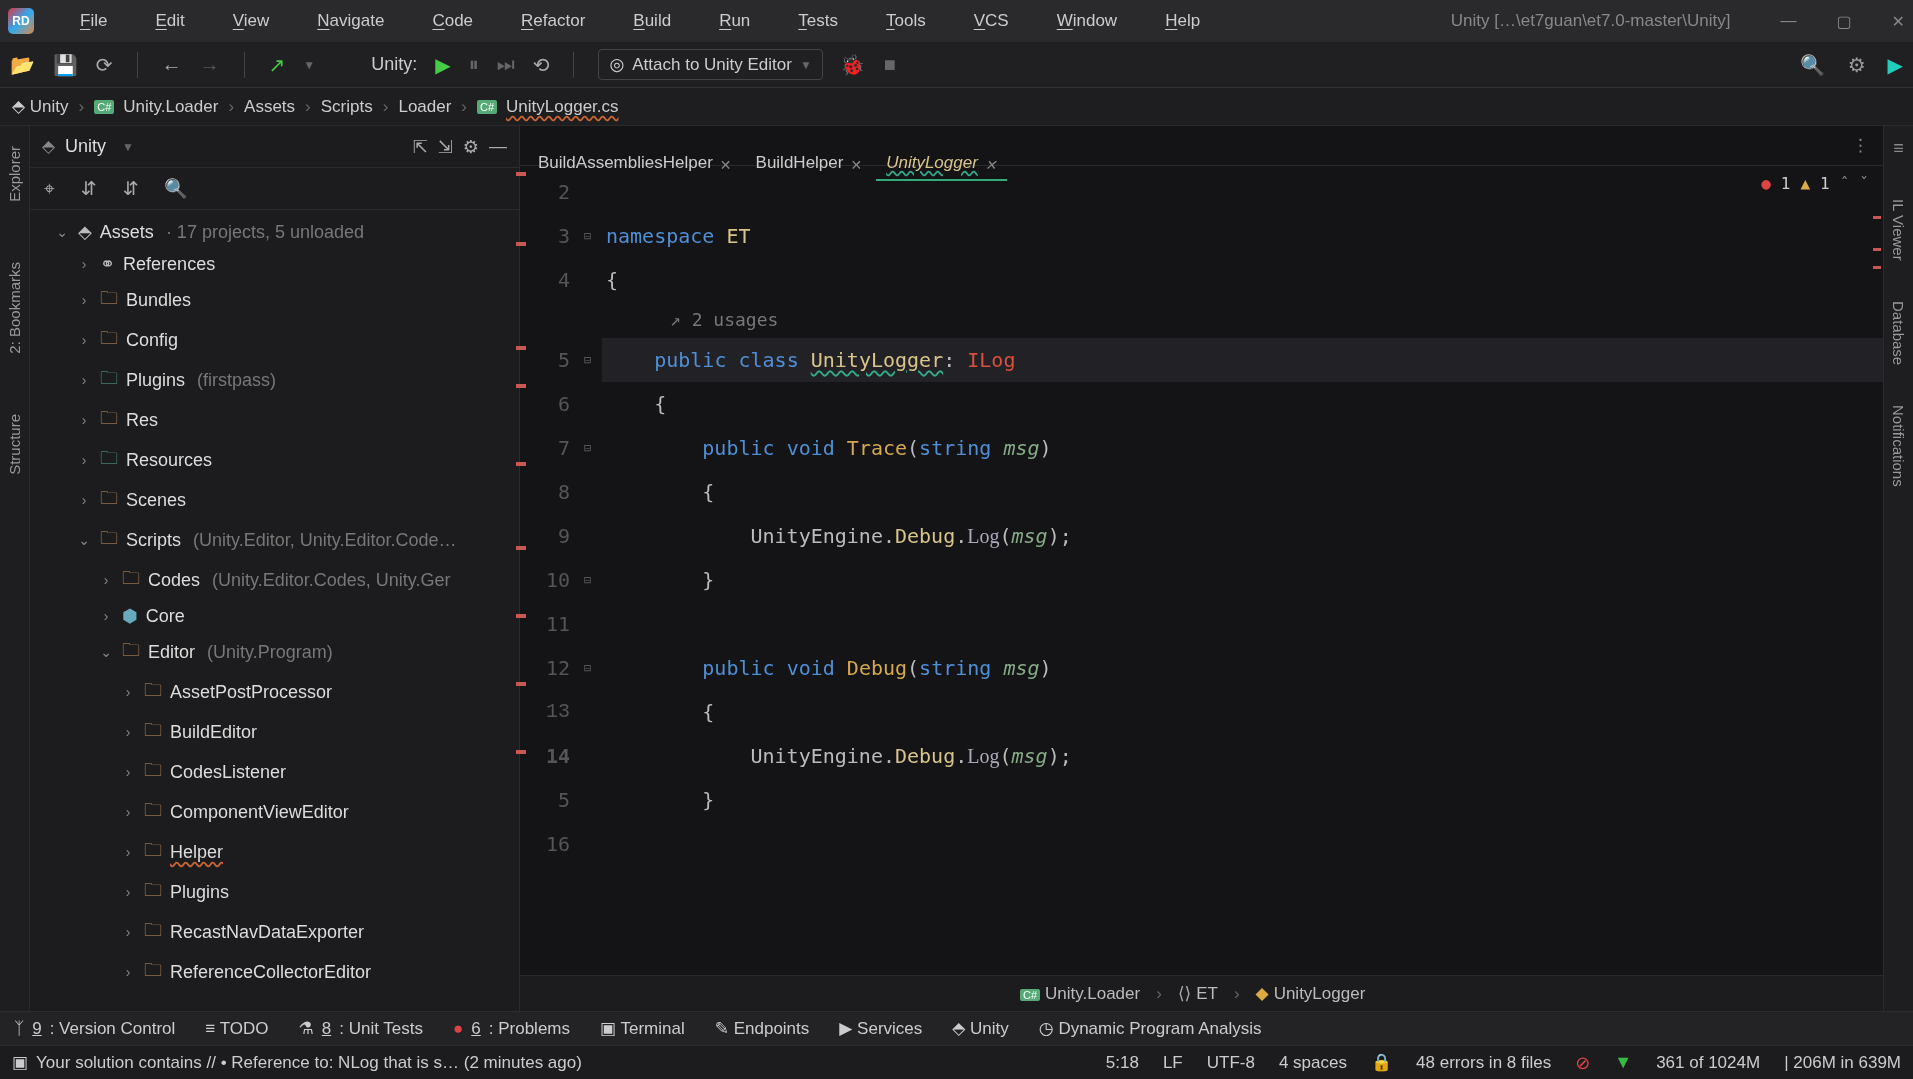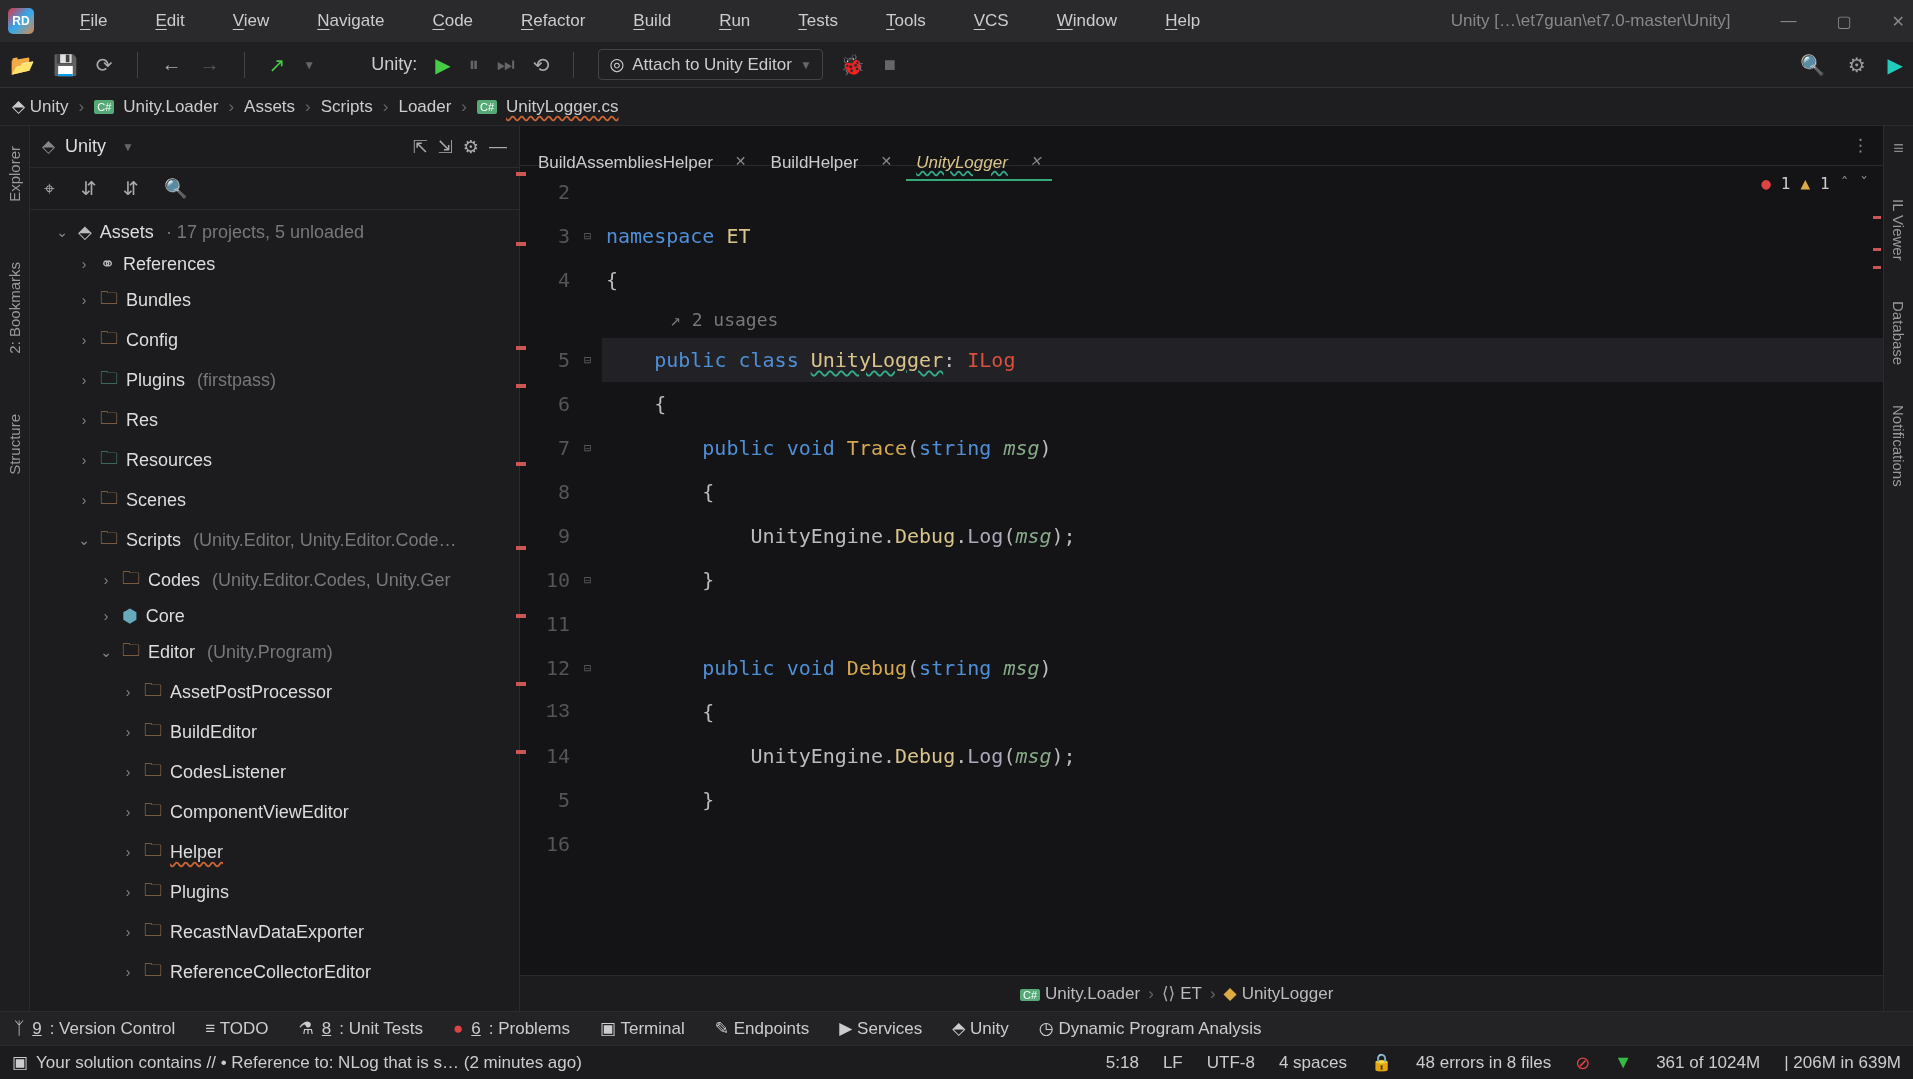--- a/index.html
+++ b/index.html
@@ -113,54 +113,54 @@
 .editor-pane{
   flex:1;
   display:flex;flex-direction:column;
   background:#141417;
 }
 .tabs-row{
   height:40px;display:flex;align-items:center;
   border-bottom:1px solid #2a2a2c;
   padding-left:8px;gap:4px;
 }
-.tab{display:flex;align-items:flex-start;gap:22px;padding:6px 10px;color:#ccc;border-bottom:2px solid transparent;margin-top:36px;}
+.tab{display:flex;align-items:flex-end;gap:7px;padding:6px 10px;color:#ccc;border-bottom:2px solid transparent;margin-top:36px;}
 .tab.active{border-bottom:2px solid #3a7;color:#d9c58a;font-style:italic;}
 .tab .x{color:#888;font-size:14px;}
 .tab .underwave{text-decoration:underline wavy #3a8;text-underline-offset:3px;}
 .tabs-right{margin-left:auto;padding-right:14px;color:#888;cursor:pointer;}
 .code-area{flex:1;display:flex;position:relative;font-family:Consolas,monospace;font-size:20px;}
 .gutter{width:64px;text-align:right;color:#555;padding-right:14px;padding-top:4px;line-height:44px;user-select:none;}
 .fold-col{width:18px;padding-top:4px;}
 .fold-col .fm{height:44px;display:flex;align-items:center;color:#555;font-size:12px;}
 .code{flex:1;padding-top:4px;line-height:44px;white-space:pre;}
 .code-line{height:44px;padding-left:4px;}
 .code-line.hl{background:#222226;}
 .inset-line{height:36px;line-height:36px;padding-left:68px;color:#777;font-size:18px;}
 .kw{color:#4f8fd6;}
 .cls{color:#d9c58a;}
 .intf{color:#da4f3e;}
-.ident{color:#aab;}
+.ident{color:#aab;font-family:Liberation Serif, serif;}
 .param{color:#8a8;}
 .method{color:#d6a84f;}
 .punc{color:#bbb;}
 .pkg{color:#bbb;}
 .u-green{text-decoration:underline wavy #3a8;text-underline-offset:3px;}
 .indicators{position:absolute;top:8px;right:14px;display:flex;gap:10px;align-items:center;color:#ccc;font-size:16px;}
 .err-dot{color:#d44;}
 .warn-tri{color:#da4;}
 .right-strip{
   width:30px;background:#1e1e21;border-left:1px solid #2b2b2e;
   display:flex;flex-direction:column;align-items:center;padding-top:12px;gap:40px;
 }
 .right-strip .vlabel{writing-mode:vertical-rl;font-size:15px;color:#999;}
 .right-strip .ricon{color:#888;font-size:18px;}
 .bot-breadcrumb{
   height:36px;display:flex;align-items:center;background:#1c1c1f;
-  border-top:1px solid #2a2a2c;padding-left:500px;gap:8px;font-size:17px;
+  border-top:1px solid #2a2a2c;padding-left:500px;gap:16px;font-size:17px;
 }
 .tool-bottom{
   height:34px;display:flex;align-items:center;background:#232326;
   border-top:1px solid #2c2c2f;padding:0 14px;gap:30px;font-size:17px;
 }
 .tool-bottom .tbi{display:flex;align-items:center;gap:8px;color:#ccc;cursor:pointer;}
 .tool-bottom .num{text-decoration:underline;}
 .tool-bottom .err{color:#d44;}
 .status-bar{
   height:34px;display:flex;align-items:center;background:#1c1c1f;
@@ -420,21 +420,21 @@
           <div style="height: 36px;"></div>
           <div style="height: 44px;">5</div>
           <div style="height: 44px;">6</div>
           <div style="height: 44px;">7</div>
           <div style="height: 44px;">8</div>
           <div style="height: 44px;">9</div>
           <div style="height: 44px;">10</div>
           <div style="height: 44px;">11</div>
           <div style="height: 44px;">12</div>
           <div style="height: 44px; font-family: Liberation Mono, monospace;">13</div>
-          <div style="height: 44px;">14</div>
+          <div style="height: 44px; font-weight: bold;">14</div>
           <div style="height: 44px;">5</div>
           <div style="height: 44px;">16</div>
         </div>
       <div class="fold-col" id="foldcol">
           <div class="fm"></div>
           <div class="fm">⊟</div>
           <div class="fm"></div>
           <div class="fm" style="height: 36px;"></div>
           <div class="fm">⊟</div>
           <div class="fm"></div>

